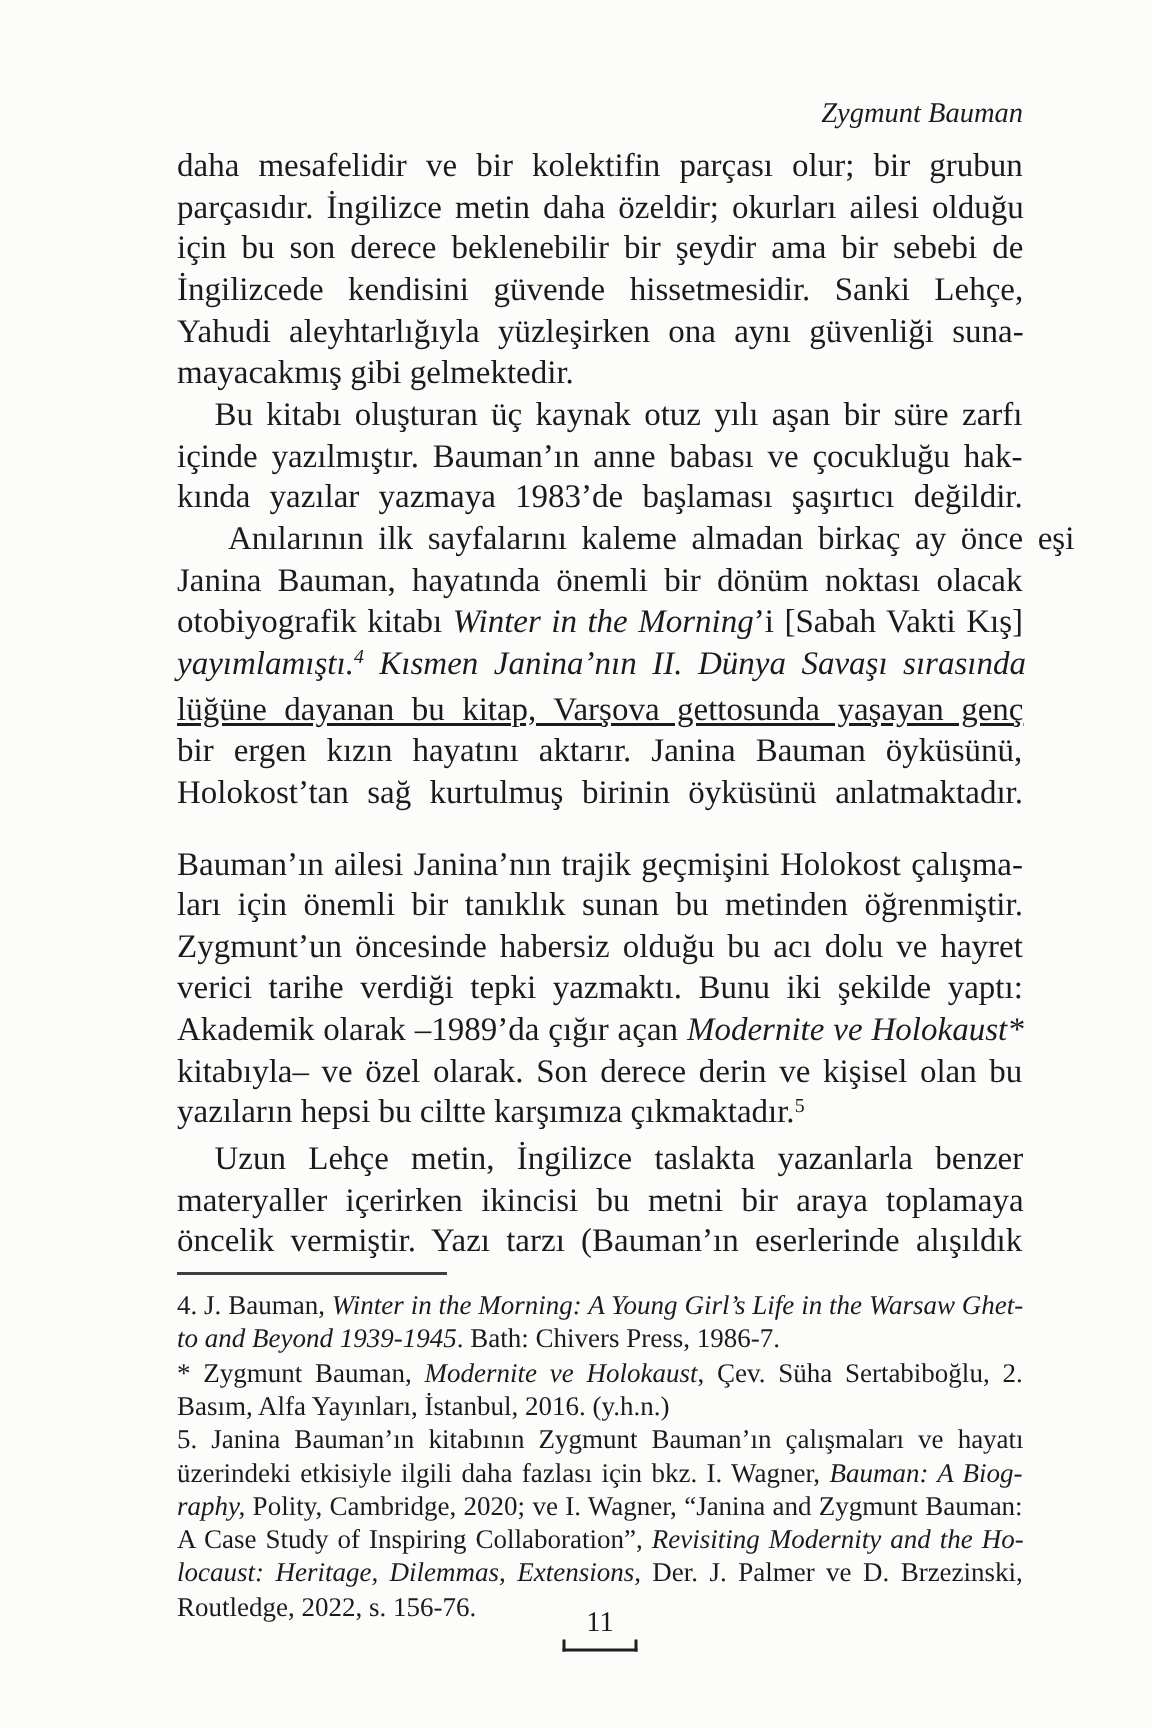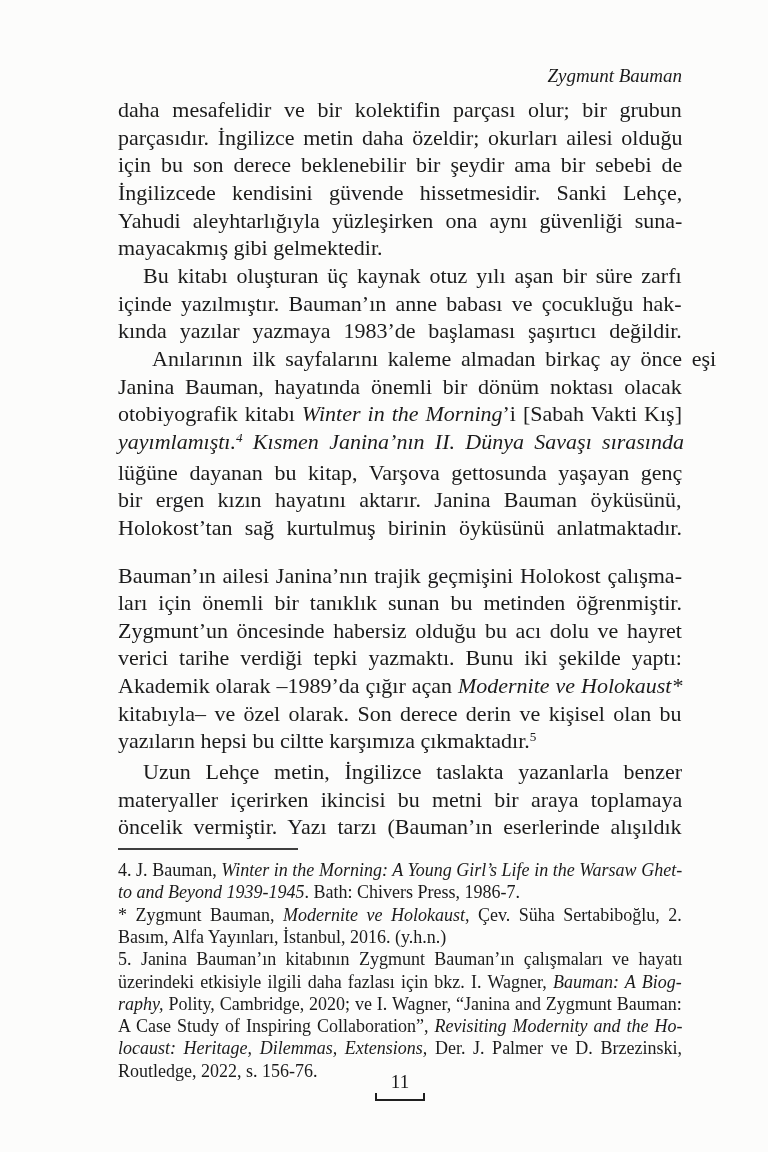--- a/index.html
+++ b/index.html
@@ -87,21 +87,21 @@
           <div class="line" style=""><span class="rg">mayacakmış gibi gelmektedir.</span></div>
         </div>
         <div class="para">
           <div class="line indent just" style="word-spacing: 3.4px;"><span class="rg">Bu kitabı oluşturan üç kaynak otuz yılı aşan bir süre zarfı</span></div>
           <div class="line just" style="word-spacing: 3.71px;"><span class="rg">içinde yazılmıştır. Bauman’ın anne babası ve çocukluğu hak-</span></div>
           <div class="line just" style="word-spacing: 7.33px;"><span class="rg">kında yazılar yazmaya 1983’de başlaması şaşırtıcı değildir.</span></div>
           <div class="line just" style="word-spacing: 4.25px; margin-left: 34px;"><span class="rg">Anılarının ilk sayfalarını kaleme almadan birkaç ay önce eşi</span></div>
           <div class="line just" style="word-spacing: 5.29px;"><span class="rg">Janina Bauman, hayatında önemli bir dönüm noktası olacak</span></div>
           <div class="line just" style="word-spacing: 1.5px;"><span class="rg">otobiyografik kitabı </span><span class="it">Winter in the Morning</span><span class="rg">’i [Sabah Vakti Kış]</span></div>
           <div class="line just" style="word-spacing: 4.83px; font-style: italic;"><span class="rg">yayımlamıştı.</span><span class="sup">4</span><span class="rg"> Kısmen Janina’nın II. Dünya Savaşı sırasında</span></div>
-          <div class="line just" style="word-spacing: 6.14px;"><span class="rg">lüğüne dayanan bu kitap, Varşova gettosunda yaşayan genç</span></div>
+          <div class="line just" style="word-spacing: 6.14px; text-decoration: underline;"><span class="rg">lüğüne dayanan bu kitap, Varşova gettosunda yaşayan genç</span></div>
           <div class="line just" style="word-spacing: 7.86px;"><span class="rg">bir ergen kızın hayatını aktarır. Janina Bauman öyküsünü,</span></div>
           <div class="line just" style="word-spacing: 6.8px;"><span class="rg">Holokost’tan sağ kurtulmuş birinin öyküsünü anlatmaktadır.</span></div>
           <div class="line just" style="word-spacing: 1.33px; margin-top: 20px;"><span class="rg">Bauman’ın ailesi Janina’nın trajik geçmişini Holokost çalışma-</span></div>
           <div class="line just" style="word-spacing: 5.5px;"><span class="rg">ları için önemli bir tanıklık sunan bu metinden öğrenmiştir.</span></div>
           <div class="line just" style="word-spacing: 3.13px;"><span class="rg">Zygmunt’un öncesinde habersiz olduğu bu acı dolu ve hayret</span></div>
           <div class="line just" style="word-spacing: 5.5px;"><span class="rg">verici tarihe verdiği tepki yazmaktı. Bunu iki şekilde yaptı:</span></div>
           <div class="line just" style="word-spacing: 0.43px;"><span class="rg">Akademik olarak –1989’da çığır açan </span><span class="it">Modernite ve Holokaust*</span></div>
           <div class="line just" style="word-spacing: 2.9px;"><span class="rg">kitabıyla– ve özel olarak. Son derece derin ve kişisel olan bu</span></div>
           <div class="line" style=""><span class="rg">yazıların hepsi bu ciltte karşımıza çıkmaktadır.</span><span class="sup">5</span></div>
         </div>

